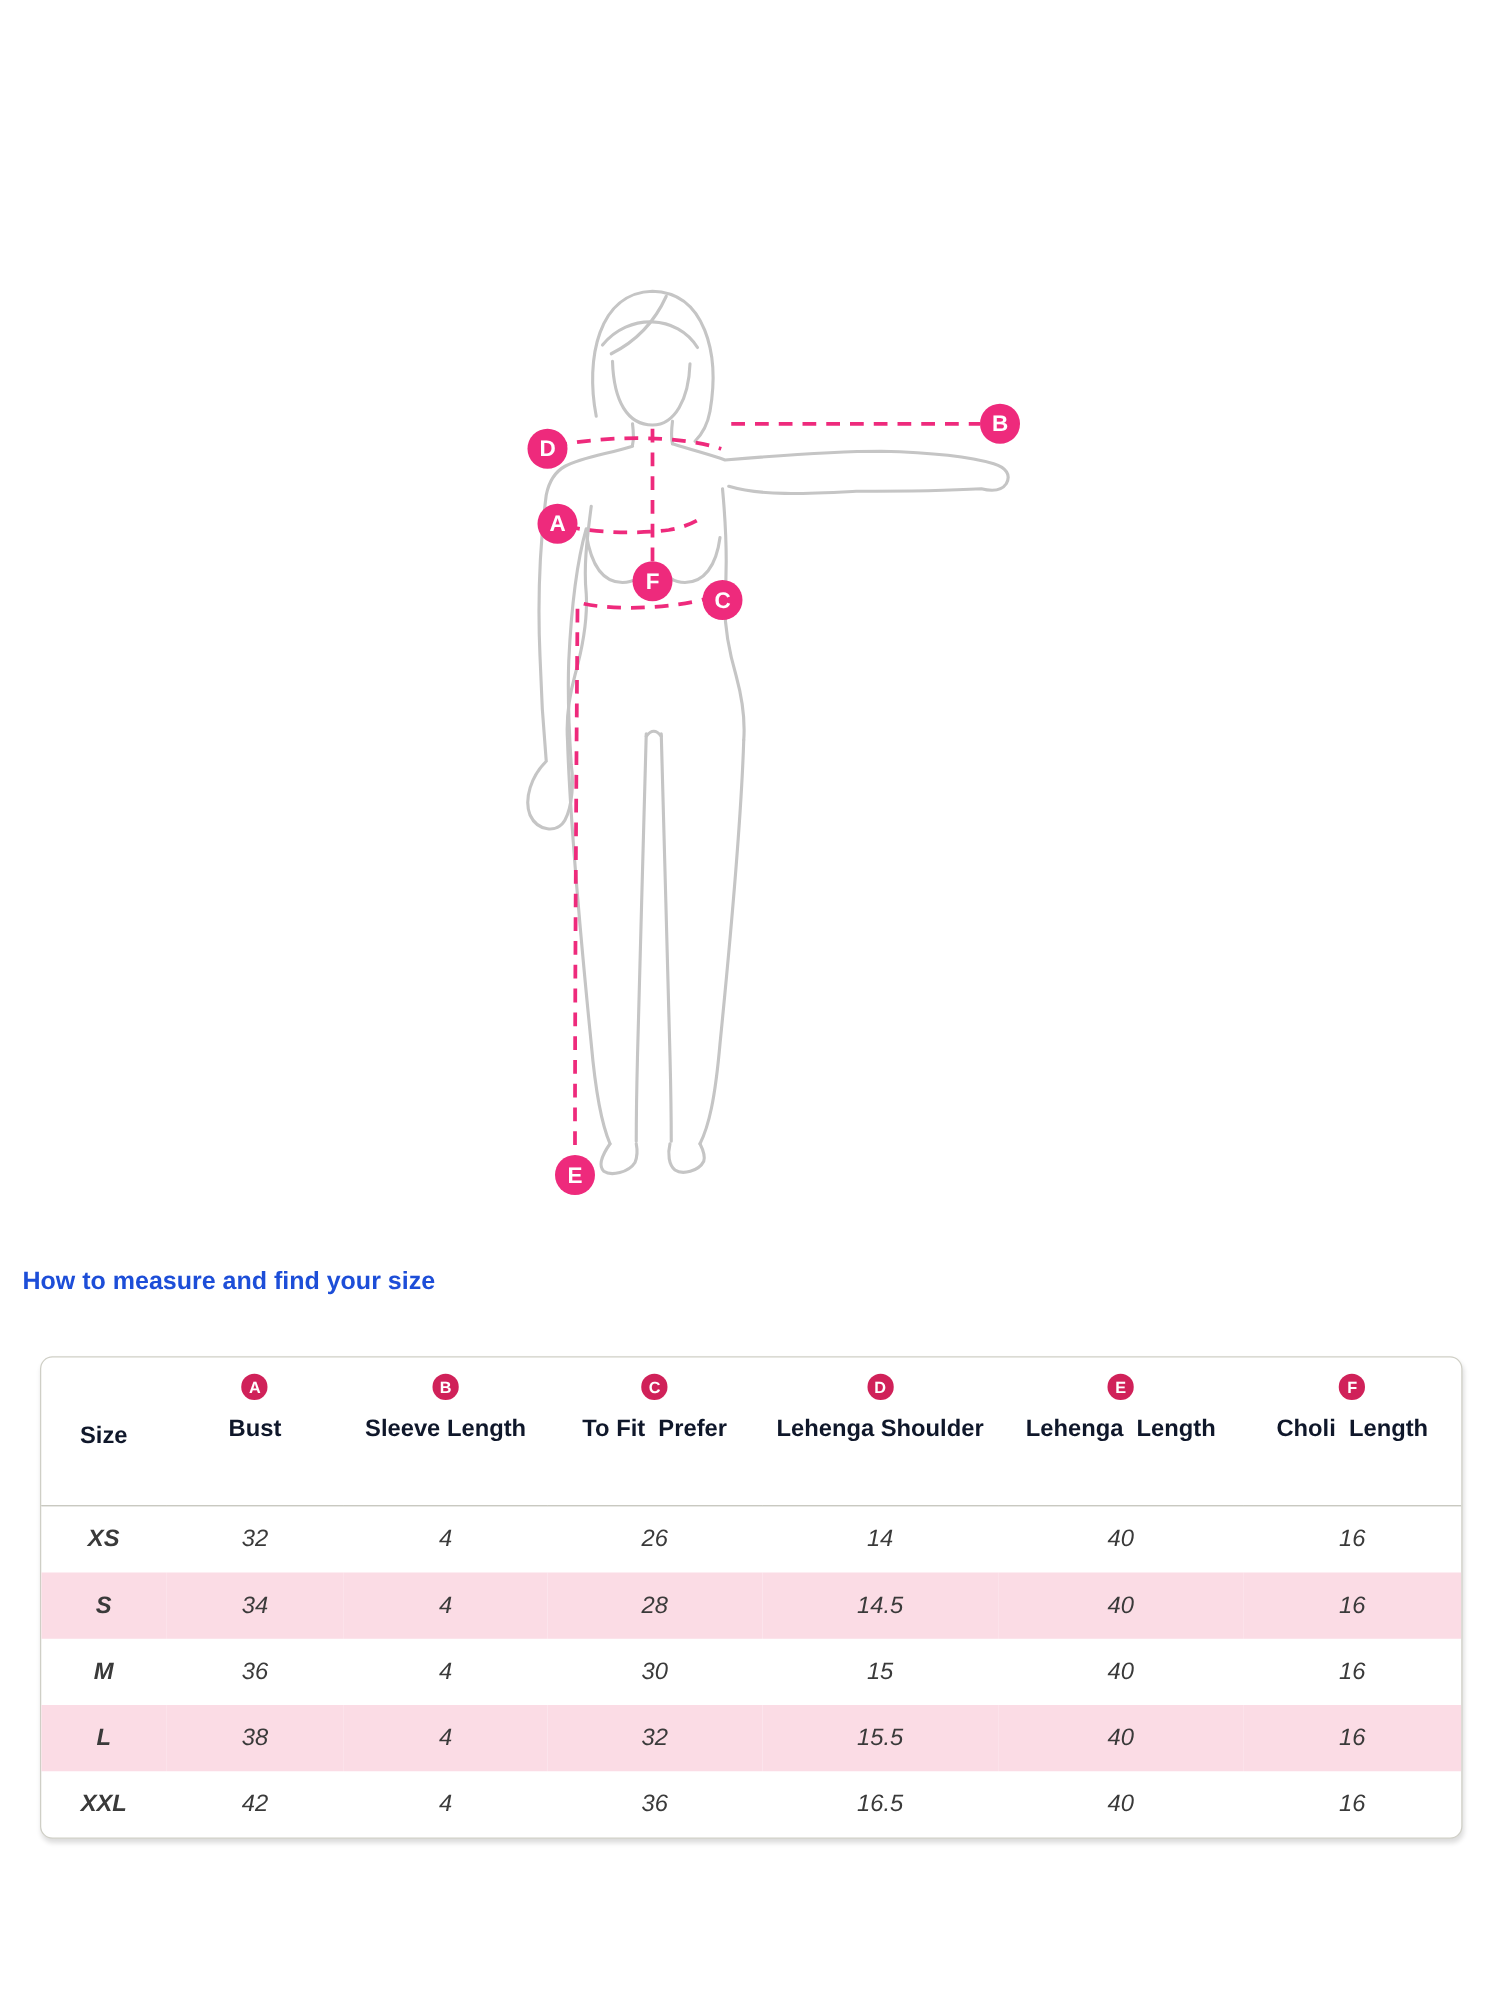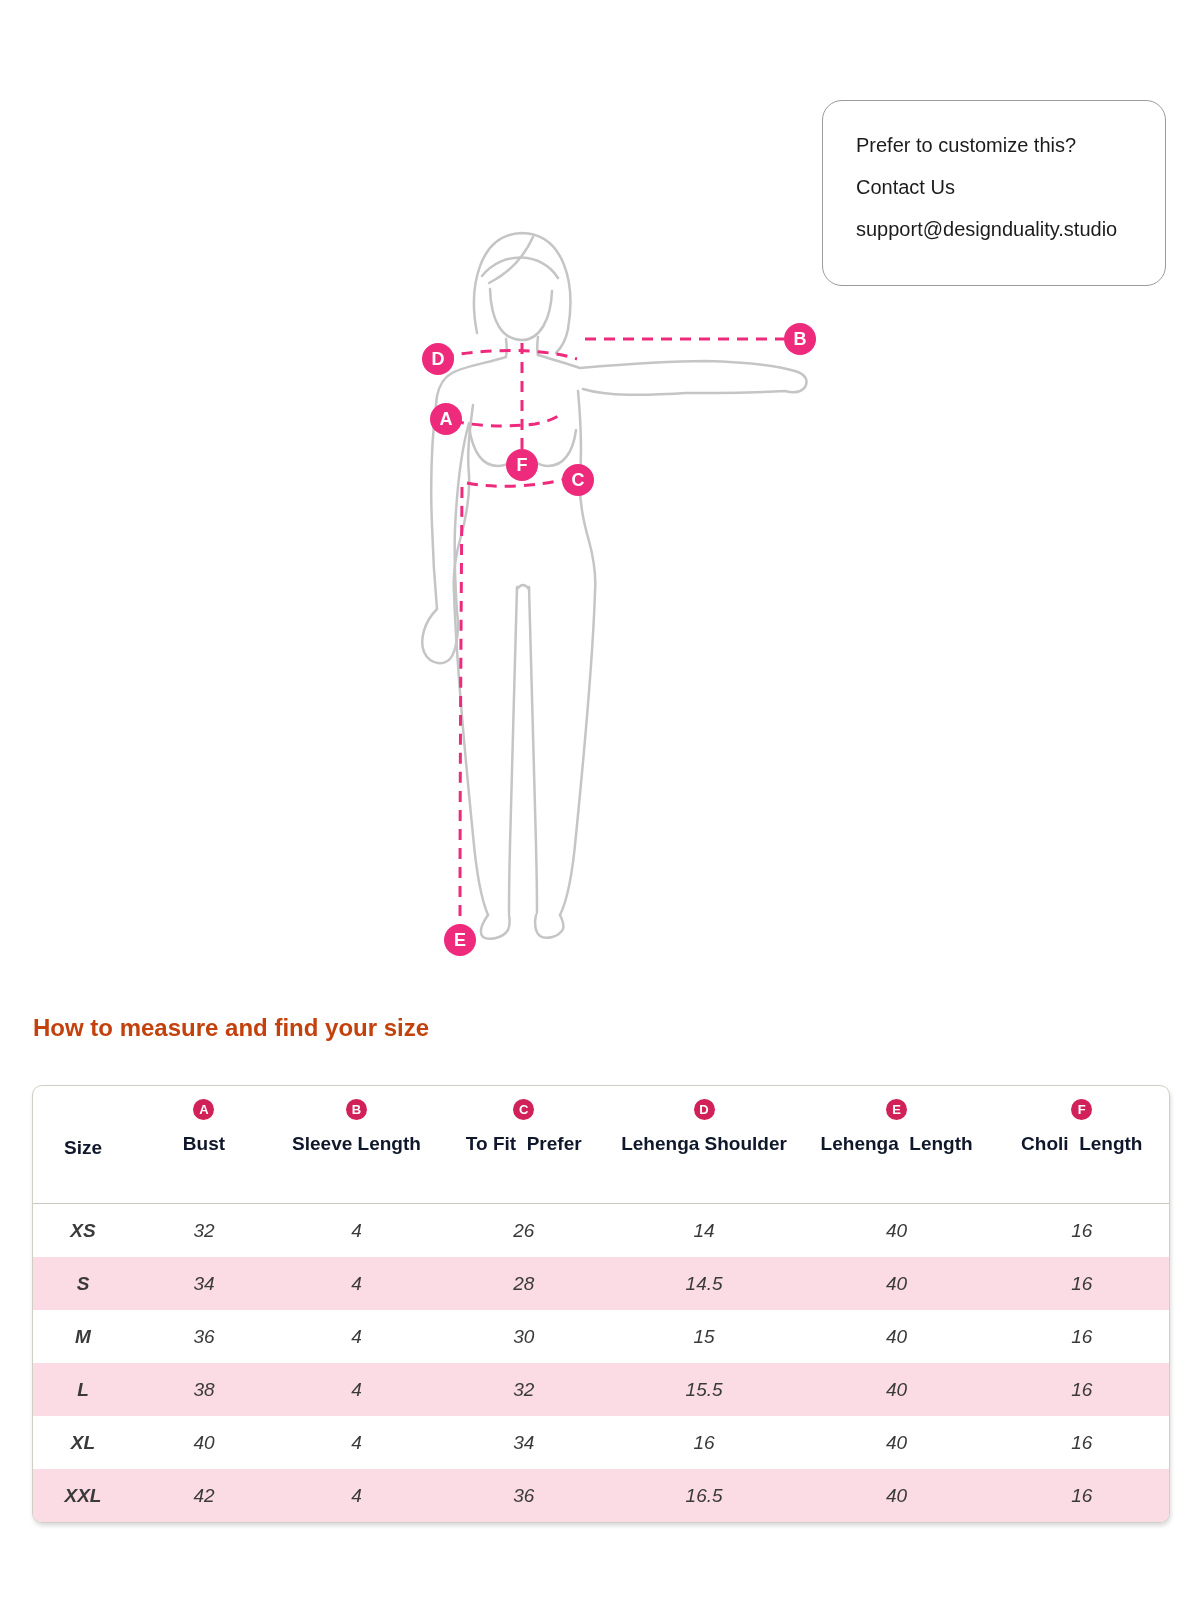--- a/index.html
+++ b/index.html
@@ -47,26 +47,26 @@
     fill: #ffffff;
     font-family: "Liberation Sans", sans-serif;
     font-weight: bold;
     font-size: 18px;
     text-anchor: middle;
   }
 
   
   .heading {
     position: absolute;
-    left: 33px;
+    left: 18px;
     top: 1014px;
     margin: 0;
-    font-size: 24px;
+    font-size: 20px;
     font-weight: 700;
-    color: #c2410c;
+    color: #1d4ed8;
   }
 
   
   .table-card {
     position: absolute;
     left: 32px;
     top: 1085px;
     width: 1136px;
     border: 1px solid #cfcfc6;
     border-radius: 10px;
@@ -109,25 +109,20 @@
     font-style: italic;
   }
   .size-table tbody tr:nth-child(even) { background: #fbdce5; }
   .size-cell { font-weight: bold; color: #ce1e5e; }
 </style>
 </head>
 <body>
 
 <div class="page">
 
-  <div class="callout">
-    <p>Prefer to customize this?</p>
-    <p>Contact Us</p>
-    <p>support@designduality.studio</p>
-  </div>
 
   <svg class="figure-svg" viewBox="0 0 420 740">
 
     <g>
 
       <path class="outline" d="M72,108 C63,62 74,9 117,8 C159,9 171,58 163,104 C161,115 156,123 151,128"></path>
       <path class="outline" d="M77,51 C98,25 137,27 153,53"></path>
       <path class="outline" d="M128,12 C118,34 104,48 84,58"></path>
 
       <path class="outline" d="M85,64 C86,96 97,115 117,115 C135,115 146,94 147,66"></path>
@@ -247,29 +242,20 @@
           <tr>
             <td class="size-cell">L</td>
             <td>38</td>
             <td>4</td>
             <td>32</td>
             <td>15.5</td>
             <td>40</td>
             <td>16</td>
           </tr>
           <tr>
-            <td class="size-cell">XL</td>
-            <td>40</td>
-            <td>4</td>
-            <td>34</td>
-            <td>16</td>
-            <td>40</td>
-            <td>16</td>
-          </tr>
-          <tr>
             <td class="size-cell">XXL</td>
             <td>42</td>
             <td>4</td>
             <td>36</td>
             <td>16.5</td>
             <td>40</td>
             <td>16</td>
           </tr>
         </tbody>
     </table>

